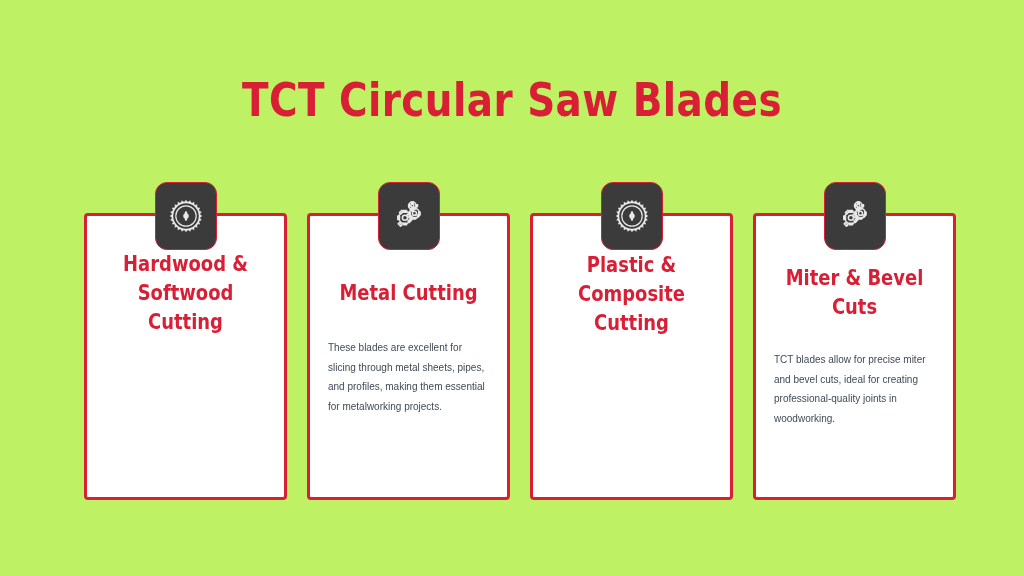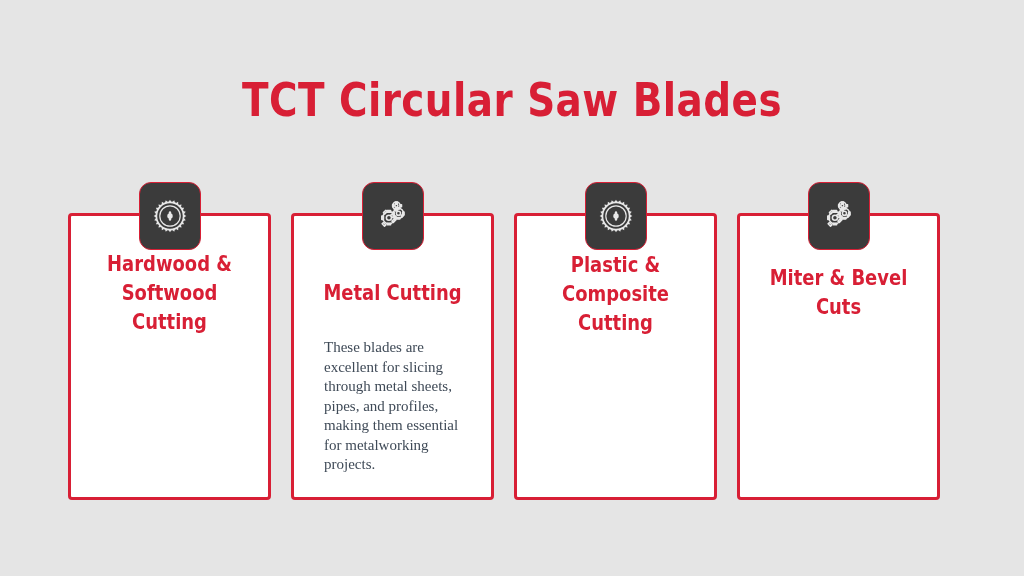--- a/index.html
+++ b/index.html
@@ -11,21 +11,21 @@
     height: 576px;
     overflow: hidden;
     background: #3b3b3b;
     font-family: "DejaVu Sans", sans-serif;
   }
 
   #slide {
     position: relative;
     width: 1024px;
     height: 576px;
-    background: #e5e5e5;
+    background: #bef264;
   }
 
   
   #page-title {
     position: absolute;
     left: 0;
     top: 72px;
     width: 1024px;
     text-align: center;
     color: #d81f35;
@@ -35,21 +35,21 @@
     letter-spacing: 0.5px;
     line-height: 56px;
     transform: scaleX(0.92);
     transform-origin: center center;
     white-space: nowrap;
   }
 
   
   #cards {
     position: absolute;
-    left: 68px;
+    left: 84px;
     top: 182px;
     width: 872px;
     height: 318px;
     display: flex;
     justify-content: space-between;
   }
 
   .card-wrap {
     position: relative;
     width: 203px;
@@ -104,24 +104,24 @@
     font-family: "DejaVu Sans Condensed", "Liberation Sans Narrow", "Liberation Sans", sans-serif;
     font-weight: bold;
     font-size: 21px;
     line-height: 29px;
     text-align: center;
     margin: 0;
     transform: scaleX(0.95);
   }
 
   .card-text {
-    margin: 16px;
+    margin: 4px;
     color: #3f4a57;
-    font-family: Liberation Serif, serif;
-    font-size: 15px;
+    font-family: Liberation Sans, sans-serif;
+    font-size: 10px;
     line-height: 19.5px;
     text-align: left;
   }
   .card-text.justify {
     text-align: justify;
   }
 
   
   .c0 .card-body { top: 34px; }
   .c0 .card-text { margin-top: 14px; }
@@ -273,20 +273,21 @@
             <circle cx="50" cy="50" r="8" fill="#e8e8e8"></circle>
           </svg>
         </span>
       </div>
     </div>
 
     <div class="card-wrap c3">
       <div class="card">
         <div class="card-body">
           <h2 class="card-heading">Miter &amp; Bevel Cuts</h2>
+          <p class="card-text">TCT blades allow for precise miter and bevel cuts, ideal for creating professional-quality joints in woodworking.</p>
         </div>
       </div>
       <div class="icon-badge">
         <span>
           <svg viewBox="0 0 100 100" aria-hidden="true">
             <g fill="none" stroke="#e8e8e8" stroke-width="4.5" stroke-linejoin="round">
               <path d="M60 20 m-11,0 a11,11 0 1,0 22,0 a11,11 0 1,0 -22,0"></path>
               <path d="M60 9 l3 0 l0 4 l-6 0 l0 -4 z"></path>
               <path d="M60 31 l3 0 l0 4 l-6 0 l0 -4 z"></path>
               <path d="M49 20 l0 3 l4 0 l0 -6 l-4 0 z"></path>

